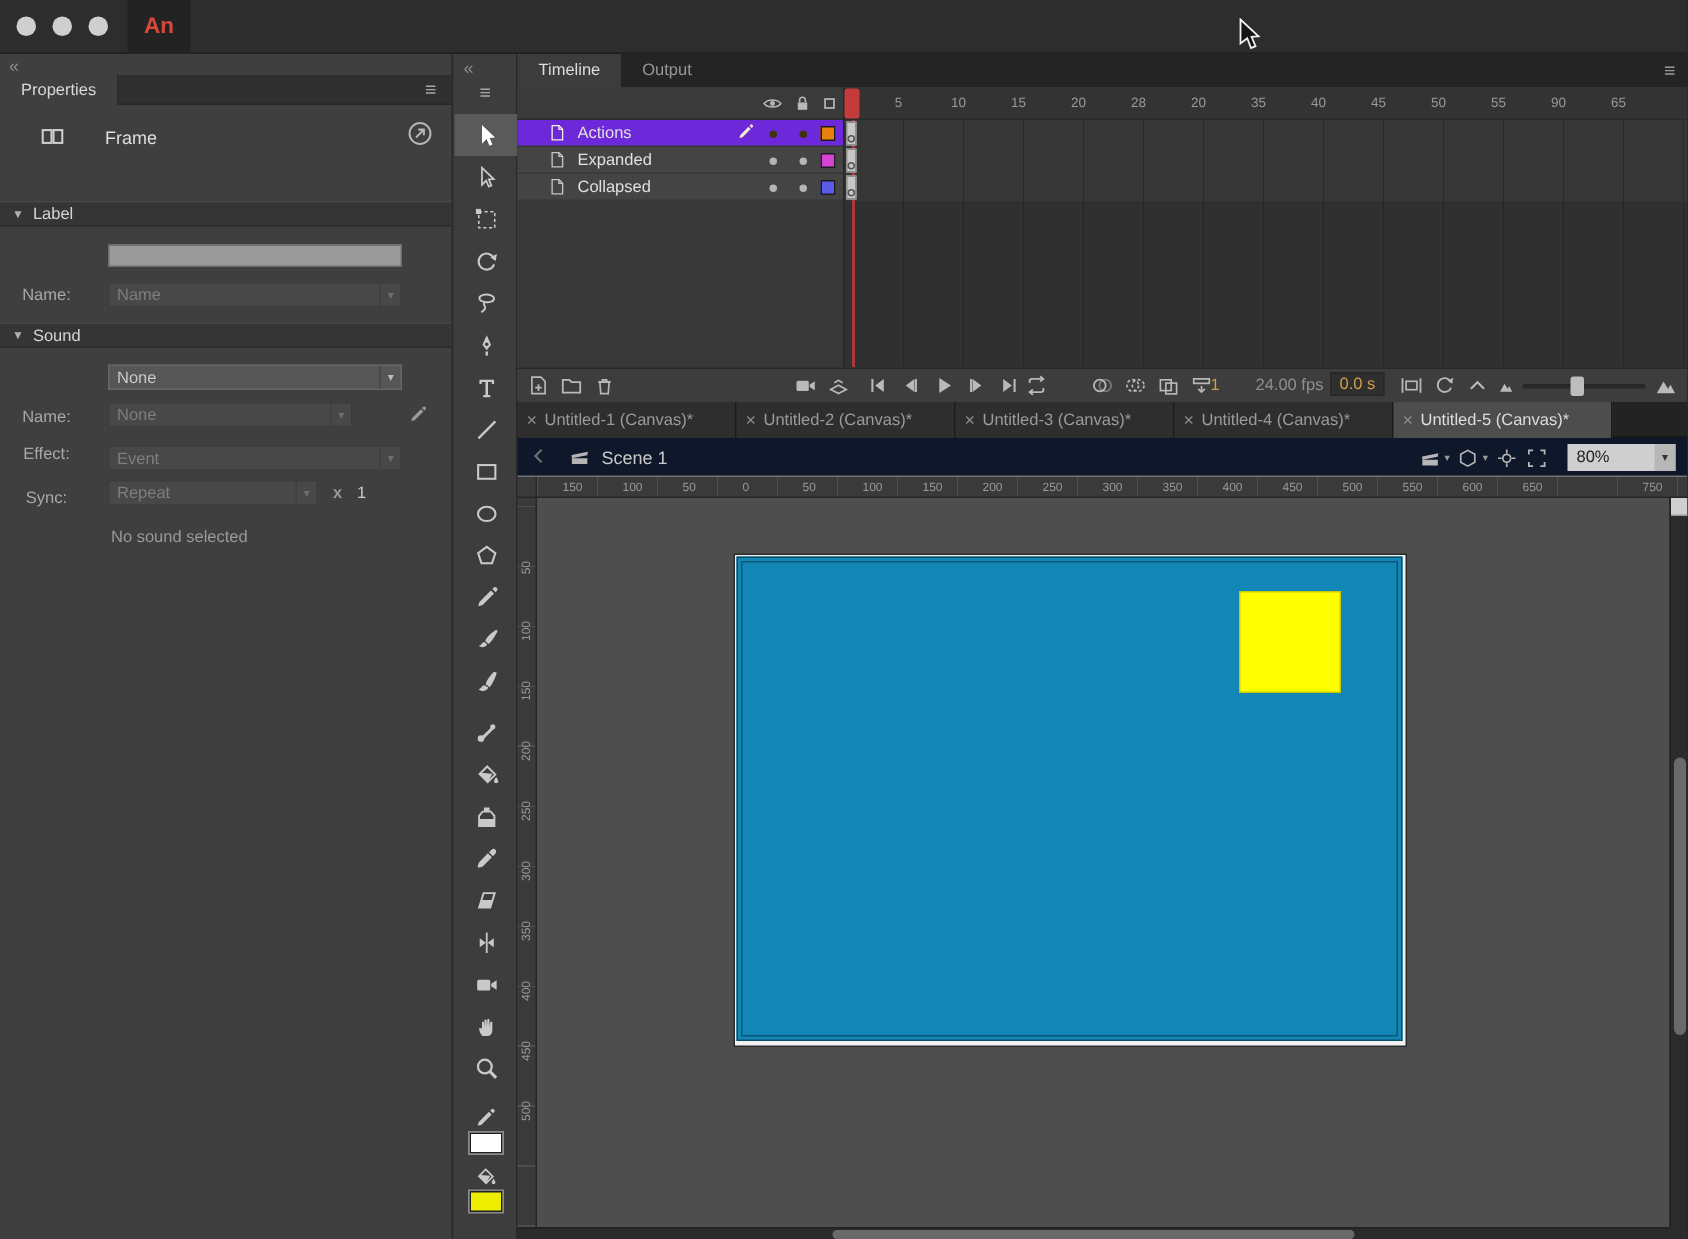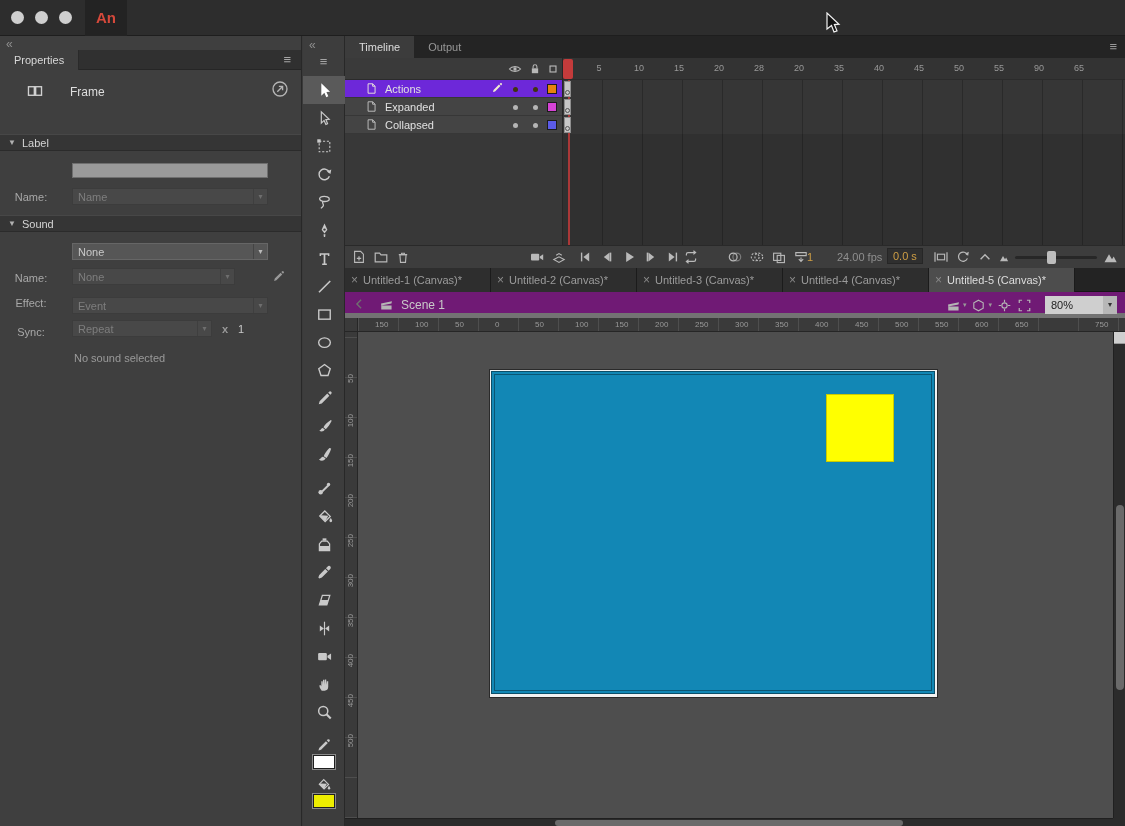--- a/index.html
+++ b/index.html
@@ -100,21 +100,21 @@
 
   
   .doctabs{position:absolute;left:345px;top:268px;width:780px;height:24px;background:#232323;border-bottom:1px solid #161616;}
   .dtab{display:inline-flex;align-items:center;width:146px;height:24px;border-right:1px solid #1b1b1b;
         background:#2e2e2e;color:#9b9b9b;padding:0 6px;vertical-align:top;}
   .dtab.active{background:#4d4d4d;color:#ddd;}
   .dclose{margin-right:5px;color:#8a8a8a;font-size:12px;}
   .dlabel{white-space:nowrap;overflow:hidden;}
 
   
-  .editbar{position:absolute;left:345px;top:292px;width:780px;height:26px;background:#701a75;border-bottom:5px solid #737373;}
+  .editbar{position:absolute;left:345px;top:292px;width:780px;height:26px;background:#0f172a;border-bottom:1px solid #737373;}
   .eb-ic{display:inline-block;width:15px;height:15px;color:#b5b5b5;}
   .eb-back{position:absolute;left:7px;top:5px;color:#6f6f6f;width:14px;height:14px;}
   .eb-clapper{position:absolute;left:34px;top:5px;}
   .eb-scene{position:absolute;left:56px;top:6px;font-size:12px;color:#c9c9c9;}
   .eb-right{position:absolute;right:8px;top:4px;display:flex;align-items:center;gap:5px;}
   .mini-arr{font-size:7px;color:#9a9a9a;margin-left:-3px;}
   .zoom-box{margin-left:8px;width:72px;height:18px;background:#cfcfcf;color:#222;display:flex;align-items:center;}
   .zoom-box .zv{flex:1;padding:0 6px;}
   .zoom-box .za{width:14px;height:18px;line-height:18px;background:#b7b7b7;color:#333;font-size:8px;text-align:center;}
 

